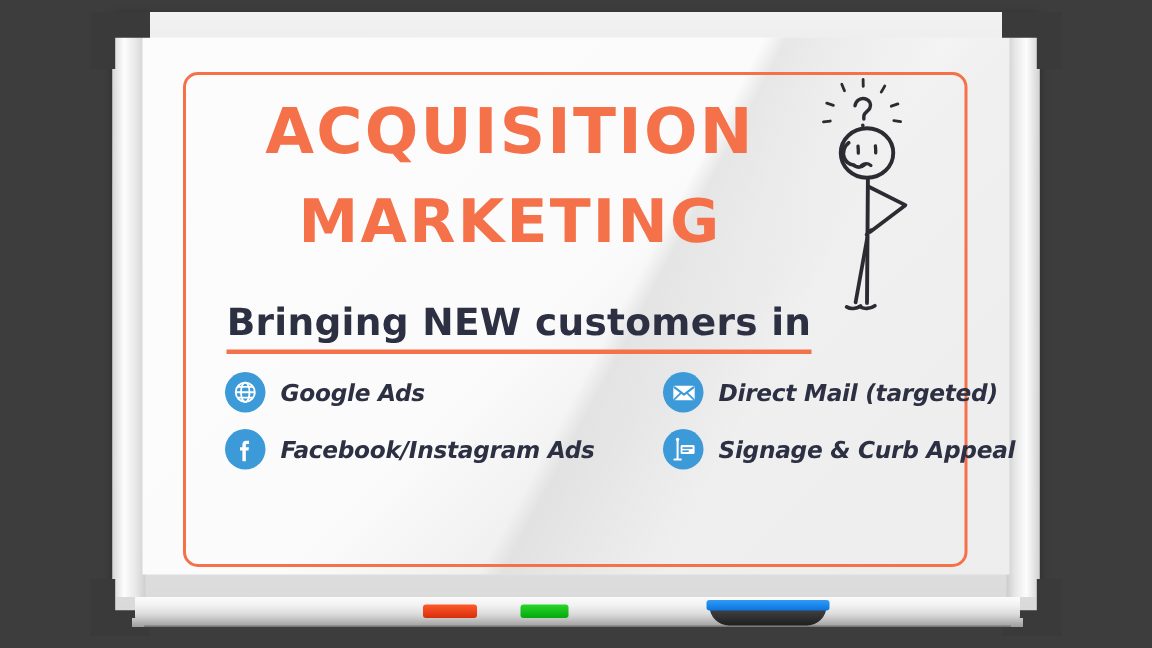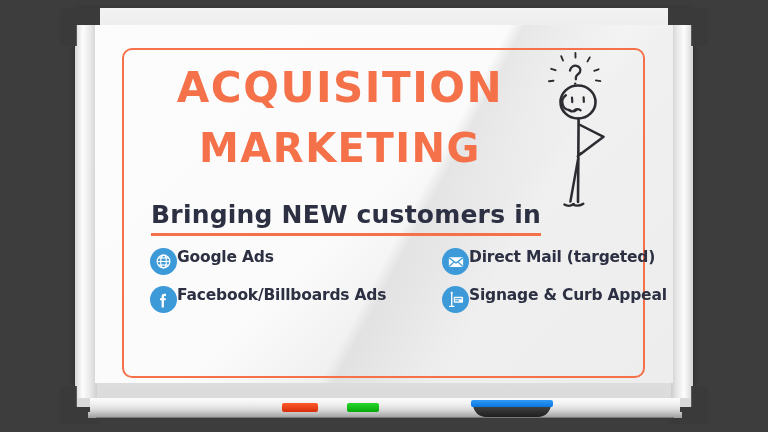--- a/index.html
+++ b/index.html
@@ -104,21 +104,21 @@
     letter-spacing:.2px;
     padding-bottom:4px;
     border-bottom:3px solid #f4714a;
   }
 
   
   .cols{position:absolute;left:150px;top:248px;width:480px;display:flex;gap:56px;}
   .col{display:flex;flex-direction:column;gap:11px;}
   .col.left{width:236px;}
   .col.right{width:230px;}
-  .row{display:flex;height:27px;}
+  .row{display:flex;align-items:center;gap:10px;height:27px;font-style:italic;}
   .ico{
     width:27px;height:27px;border-radius:50%;
     background:#3d9ad9;
     display:flex;align-items:center;justify-content:center;
     flex:0 0 27px;
   }
   .ico svg{display:block;}
   .lbl{
     font-family:"DejaVu Sans", sans-serif;
     font-size:15.5px;font-weight:bold;color:#2c3042;
@@ -171,21 +171,21 @@
         </span>
         <span class="lbl">Google Ads</span>
       </div>
 
       <div class="row">
         <span class="ico">
           <svg width="19" height="19" viewBox="0 0 24 24">
             <path fill="#ffffff" d="M15.2 7.6h-1.9c-.5 0-.8.3-.8.9v1.8h2.6l-.35 2.8H12.5V22h-2.9v-8.9H7.6v-2.8h2v-2.2c0-2 1.2-3.3 3.2-3.3h2.4v2.8z"></path>
           </svg>
         </span>
-        <span class="lbl">Facebook/Billboards Ads</span>
+        <span class="lbl">Facebook/Instagram Ads</span>
       </div>
 
 
     </div>
 
     <div class="col right">
 
       <div class="row">
         <span class="ico">
           <svg width="18" height="18" viewBox="0 0 24 24">

